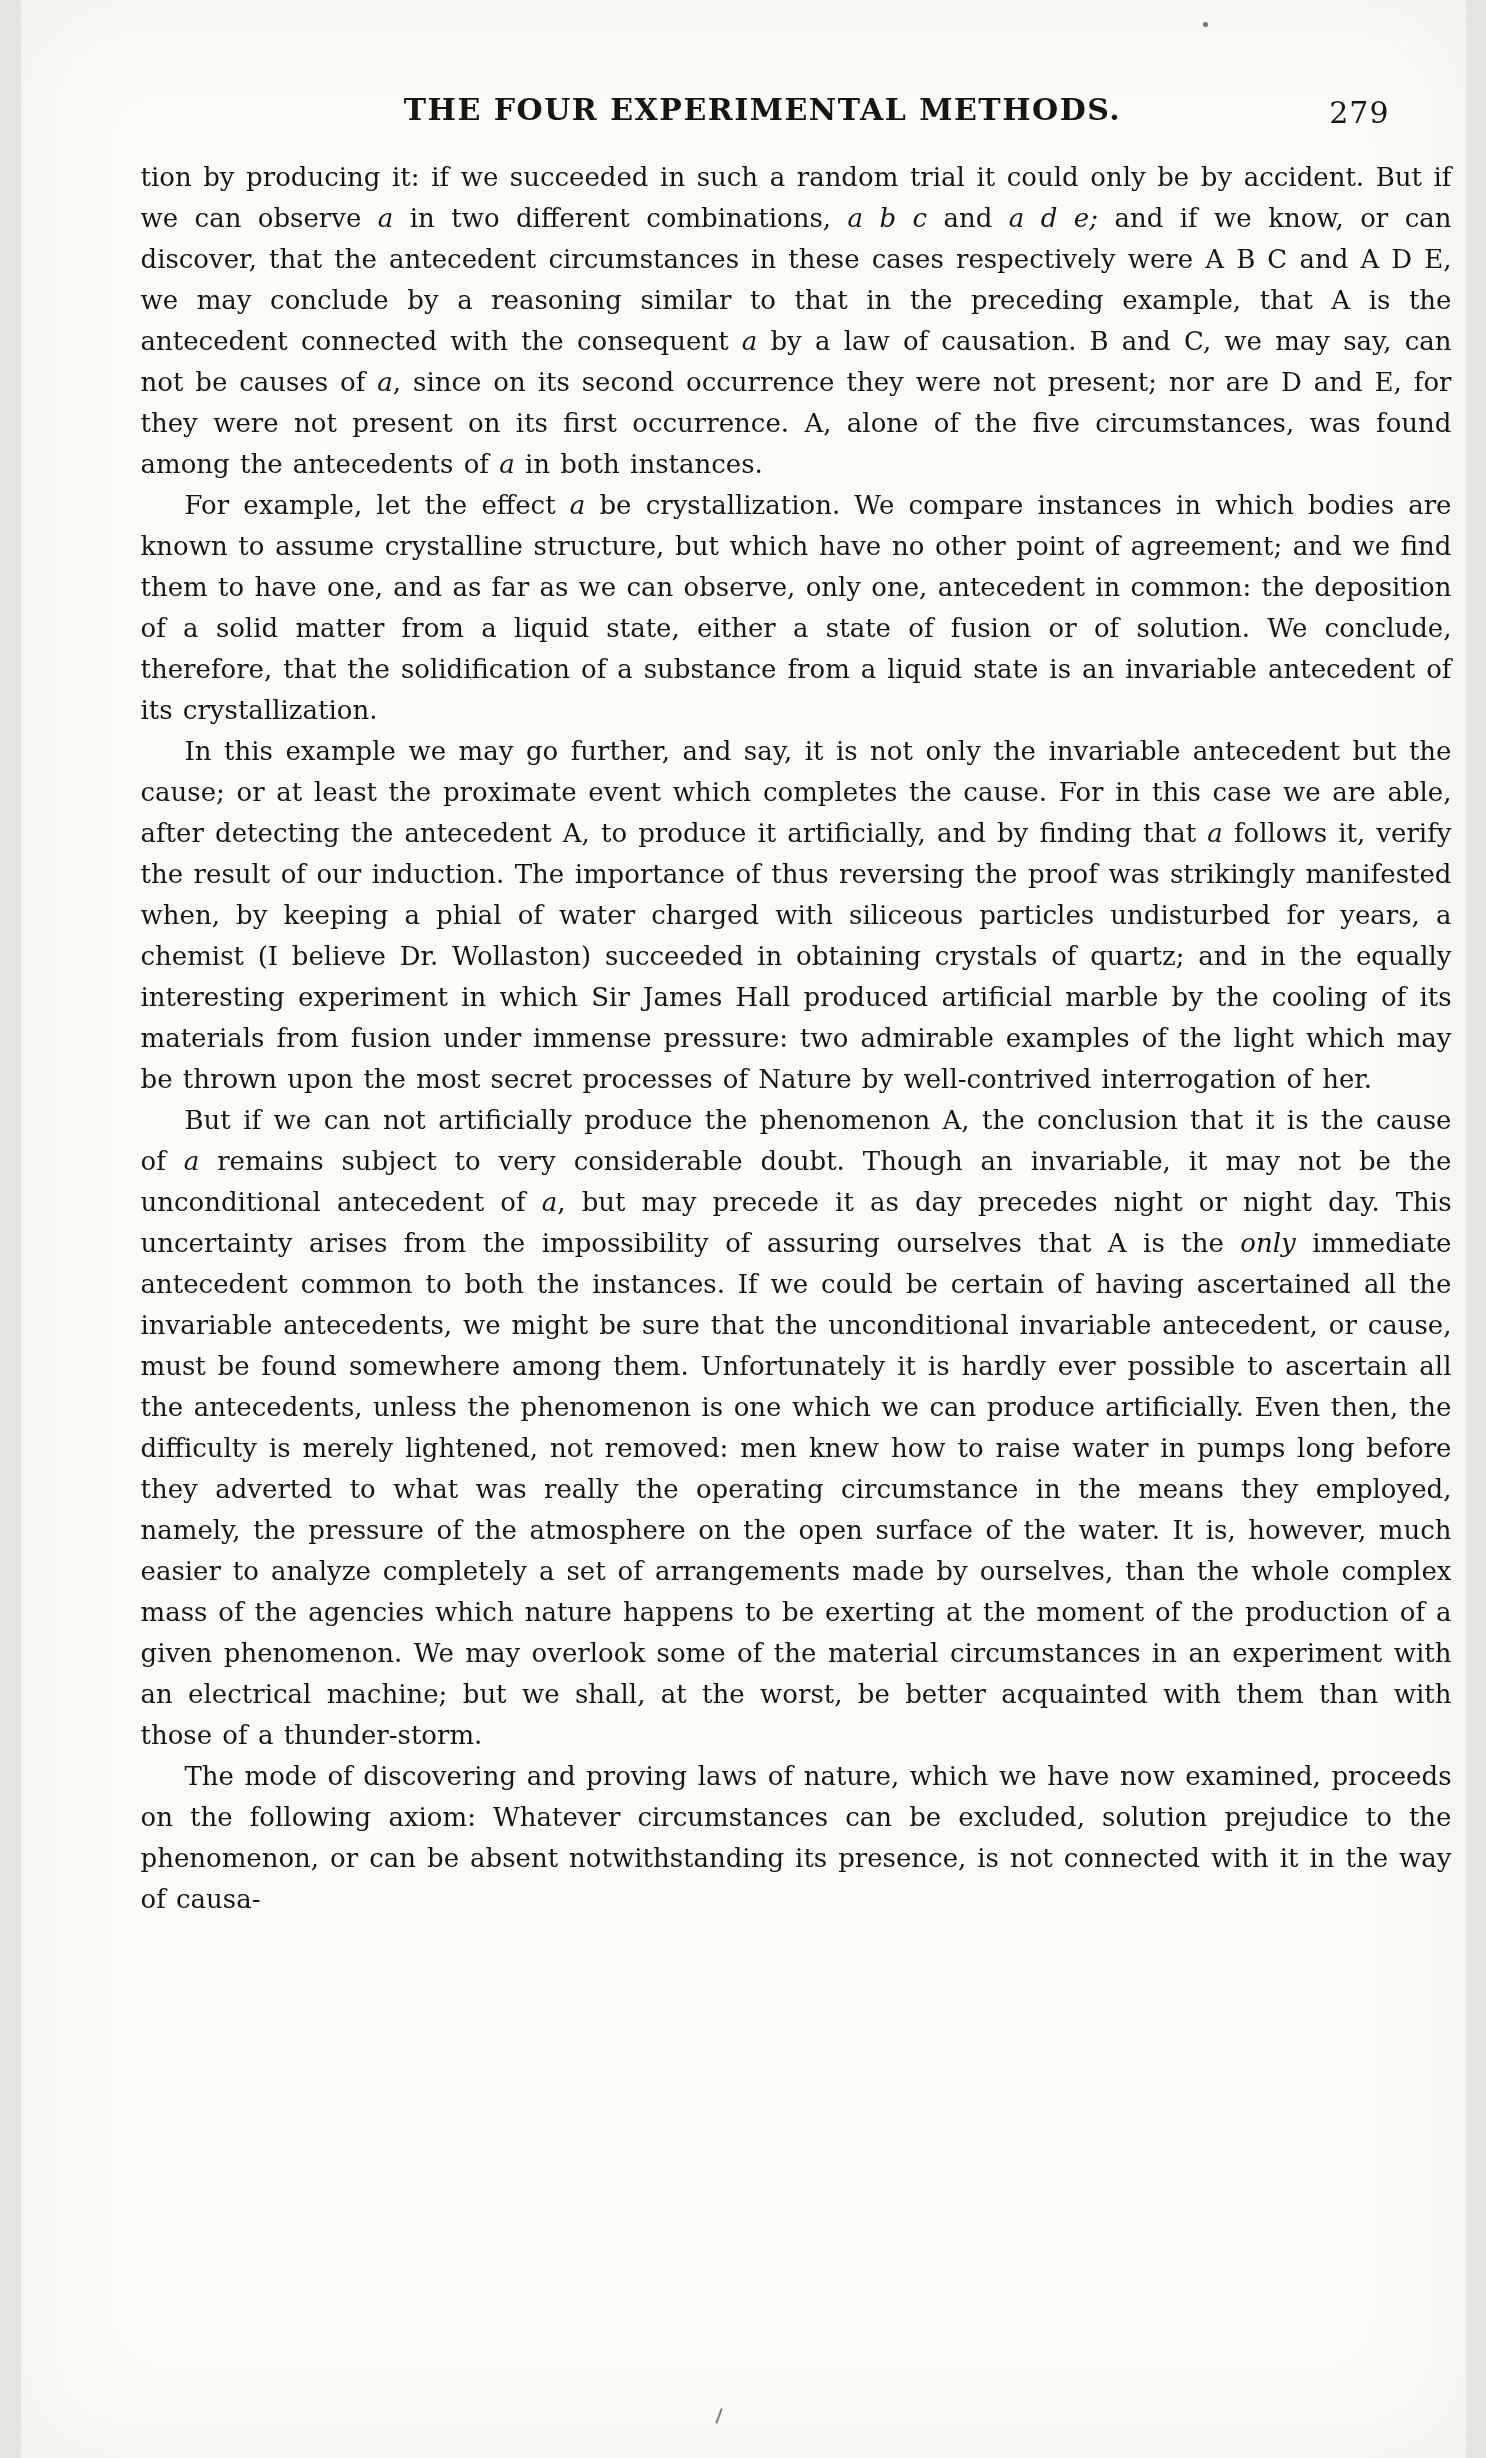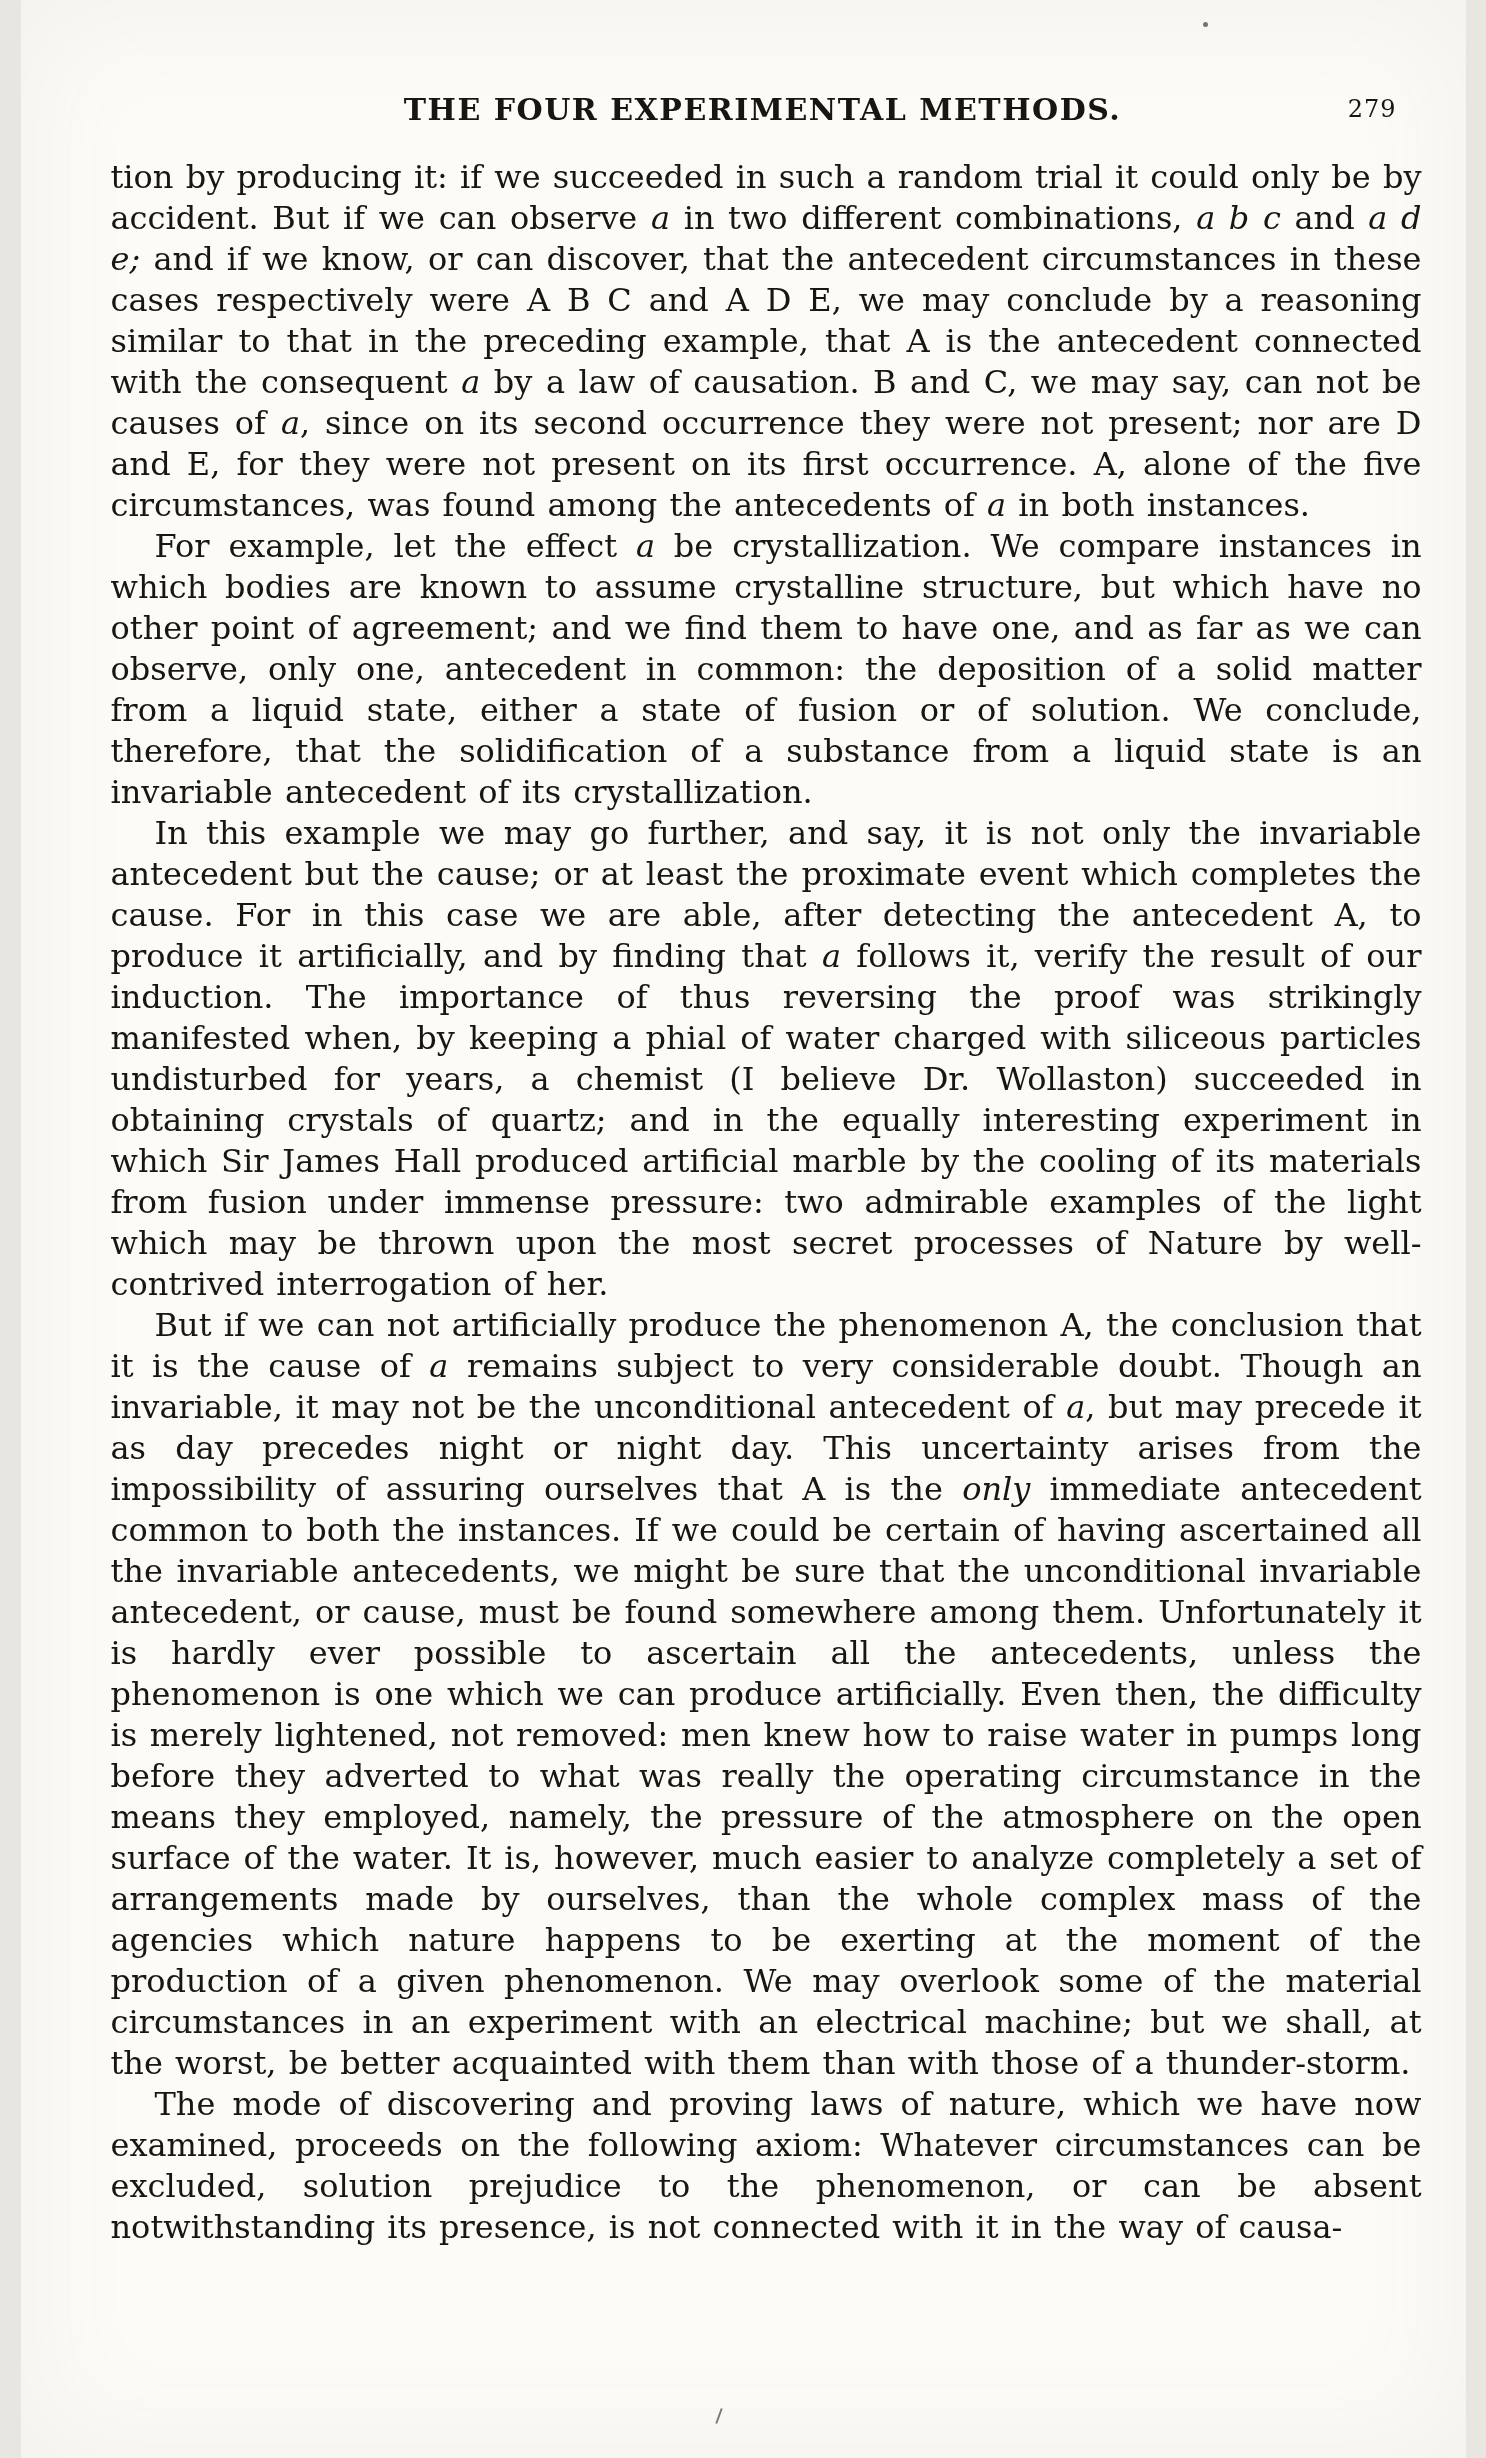--- a/index.html
+++ b/index.html
@@ -25,31 +25,31 @@
   .running-title {
     display: block;
     text-align: center;
     font-weight: bold;
     font-size: 30px;
     letter-spacing: 1.5px;
     white-space: nowrap;
   }
   .page-number {
     position: absolute;
-    right: 0;
+    right: 7px;
     top: 3px;
-    font-size: 24px;
+    font-size: 30px;
     letter-spacing: 1px;
   }
   .text-block {
     position: absolute;
     top: 157px;
-    left: 90px;
+    left: 120px;
     width: 1311px;
-    font-size: 32px;
+    font-size: 26px;
     line-height: 41px;
     text-align: justify;
     word-spacing: 2px;
   }
   .para { text-indent: 0; }
   .para.indent { text-indent: 44px; }
   .para em { font-style: italic; }
   
   .speck {
     position: absolute;

